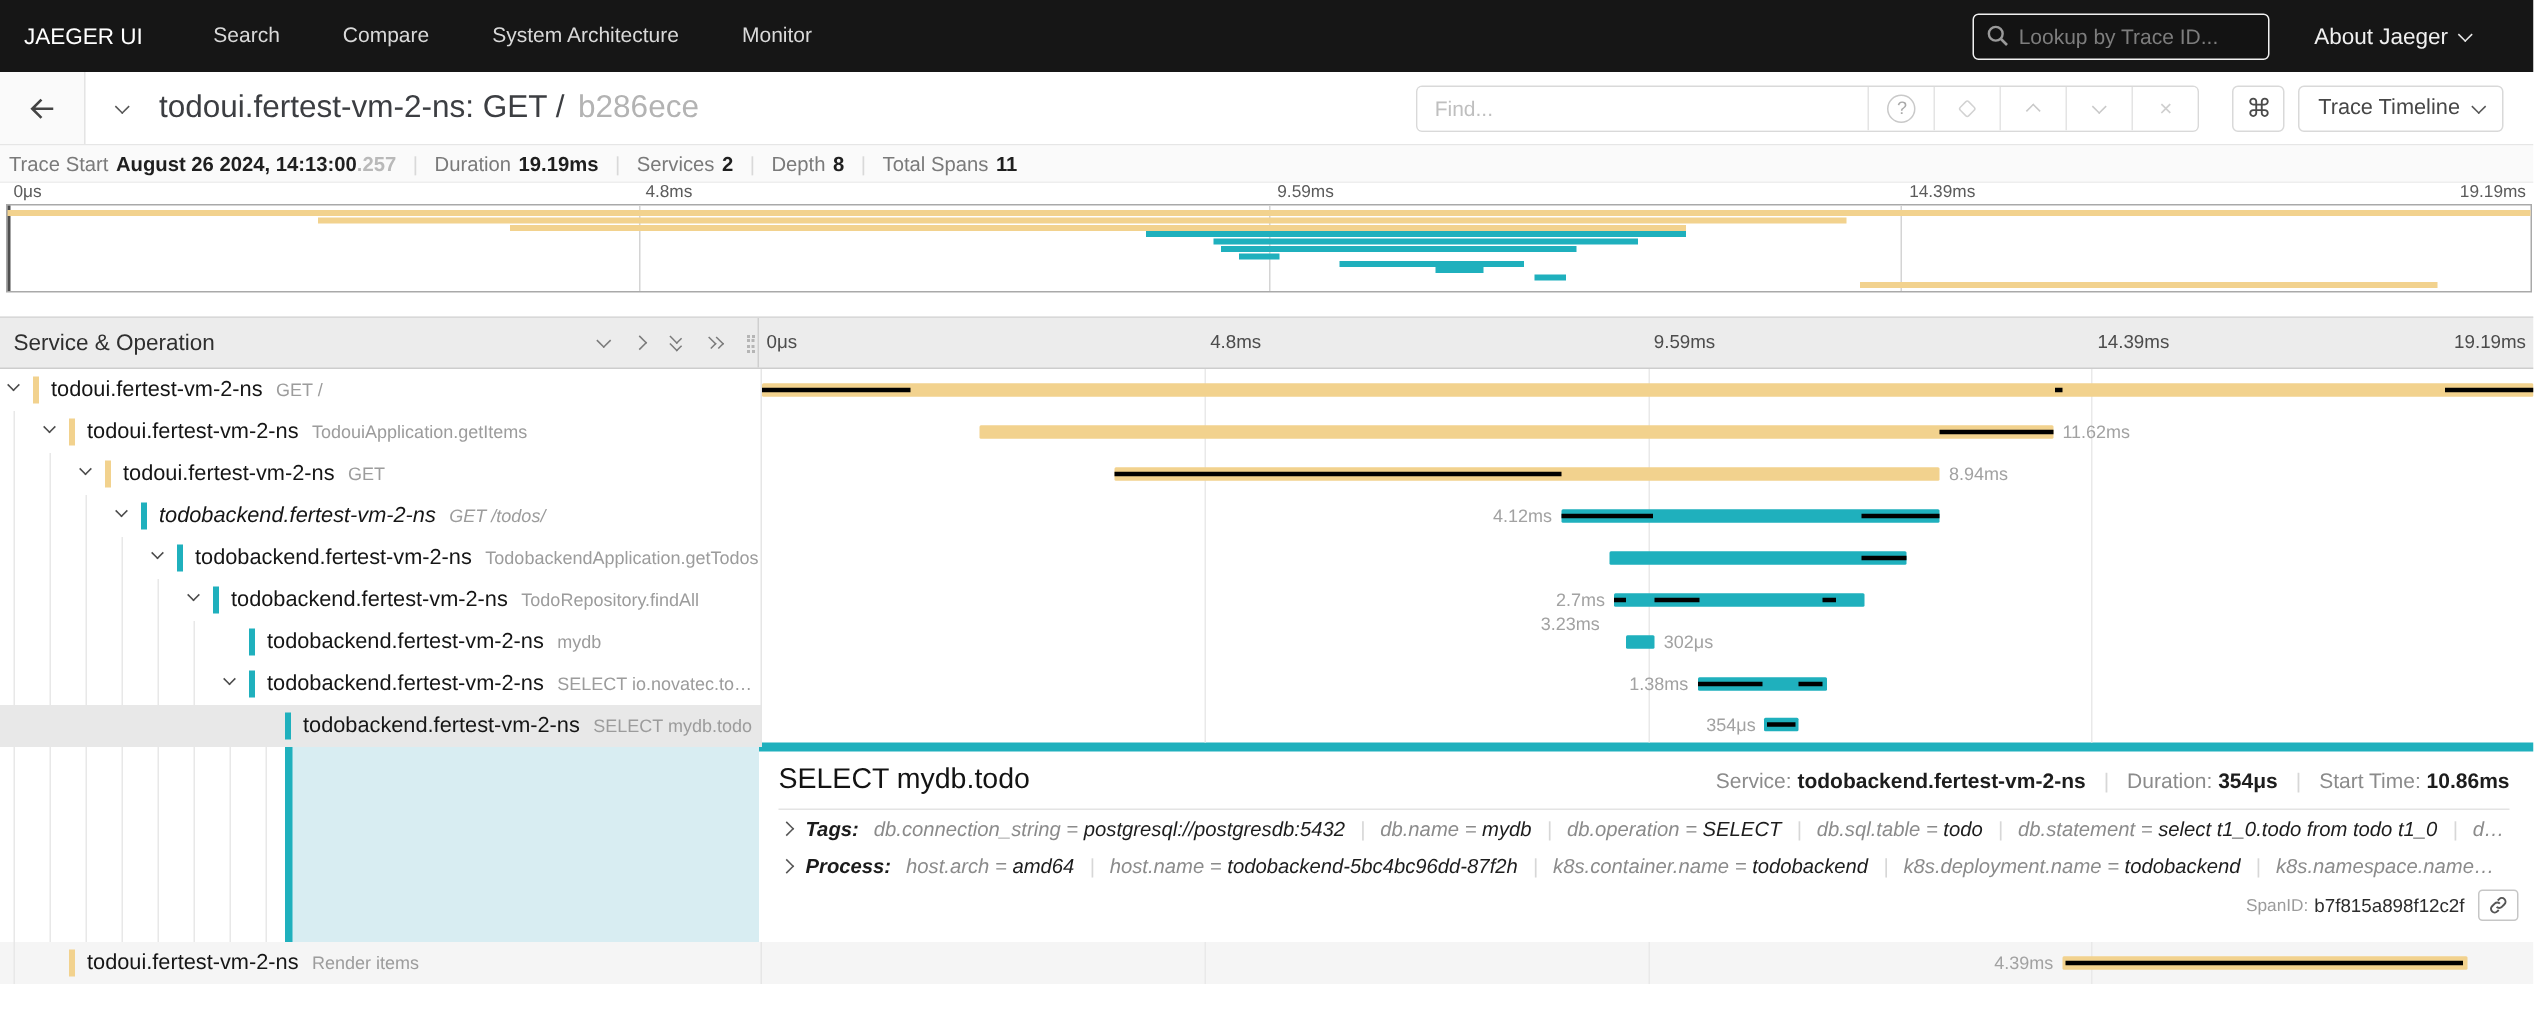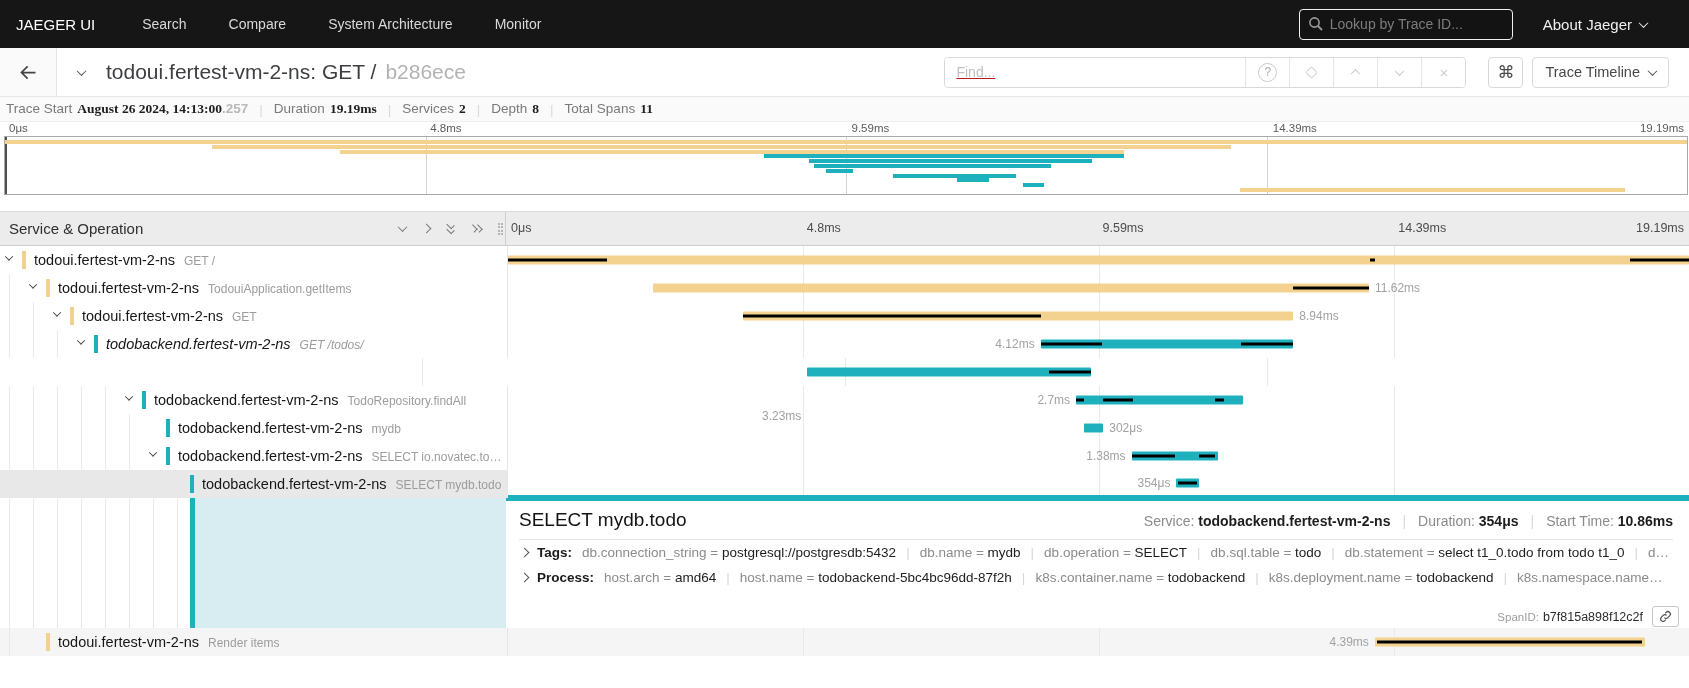--- a/index.html
+++ b/index.html
@@ -5,21 +5,21 @@
   * { margin:0; padding:0; box-sizing:border-box; }
   html,body { width:1689px; height:688px; overflow:hidden; background:#fff;
     font-family:"Liberation Sans", sans-serif; }
   i { font-style:normal; }
 
   
   .nav { height:48px; background:var(--c-nav_bg); display:flex; align-items:center; color:#e8e8e8; }
   .brand { font-size:15px; color:#fff; padding:0 26px 0 16px; font-weight:500; }
   .nav-item { font-size:14px; color:#d9d9d9; padding:0 21px; cursor:pointer; }
   .nav-right { margin-left:auto; display:flex; align-items:center; }
-  .lookup { position:relative; width:214px; height:31px; }
+  .lookup { position:relative; width:198px; height:31px; }
   .lookup input { width:100%; height:100%; background:#131313; border:1px solid #f1f1f1;
     border-radius:4px; color:#ddd; font-size:14px; padding:0 8px 0 30px; outline:none; }
   .lookup input::placeholder { color:#7d7d7d; }
   .lookup svg { position:absolute; left:9px; top:7px; }
   .about { font-size:15px; color:#f0f0f0; margin:0 42px 0 30px; display:flex; align-items:center; gap:8px; }
 
   .chev { display:inline-block; width:7px; height:7px; border-right:1.6px solid #555;
     border-bottom:1.6px solid #555; }
   .chev.down  { transform:rotate(45deg) translate(-1px,-1px); }
   .chev.right { transform:rotate(-45deg); }
@@ -28,38 +28,38 @@
 
   
   .thead { height:49px; display:flex; align-items:center; border-bottom:1px solid #e6e6e6; }
   .back-box { width:57px; height:100%; border-right:1px solid #e4e4e4; background:#fafafa;
     display:flex; align-items:center; justify-content:center; cursor:pointer; }
   .collapse-ch { margin:0 0 0 21px; cursor:pointer; }
   .ttl { font-size:21px; color:#3c3e42; margin-left:21px; white-space:nowrap; }
   .ttl .tid { color:#b3b3b3; margin-left:9px; }
   .thead-right { margin-left:auto; display:flex; align-items:center; }
   .findgrp { display:flex; height:31px; border:1px solid #d9d9d9; border-radius:4px; overflow:hidden; }
-  .findgrp input { border:none; outline:none; width:300px; font-size:14px; padding:0 11px; color:#b91c1c;text-decoration:underline; }
+  .findgrp input { border:none; outline:none; width:300px; font-size:14px; padding:0 11px; color:#b91c1c; }
   .findgrp input::placeholder { color:#bfbfbf; }
   .seg { width:44px; border-left:1px solid #e4e4e4; display:flex; align-items:center;
     justify-content:center; cursor:pointer; background:#fff; }
   .qmark { width:19px; height:19px; border:1px solid #c9c9c9; border-radius:50%; color:#a9a9a9;
     font-size:12px; display:flex; align-items:center; justify-content:center; }
   .diamond { width:9px; height:9px; border:1.4px solid #d2d2d2; transform:rotate(45deg); border-radius:2px; }
   .xmark { color:#cfcfcf; font-size:15px; }
   .cmd-btn { width:35px; height:31px; border:1px solid #d9d9d9; border-radius:4px; background:#fff;
     font-size:17px; color:#4a4a4a; margin-left:22px; cursor:pointer; }
   .view-btn { height:31px; border:1px solid #d9d9d9; border-radius:4px; background:#fff;
     font-size:14.5px; color:#474747; margin:0 20px 0 9px; padding:0 12px; display:flex;
     align-items:center; gap:9px; cursor:pointer; }
 
   
   .summary { height:25px; background:#fafafa; border-bottom:1px solid #eee; display:flex;
     align-items:center; font-size:13.5px; padding-left:6px; color:#7a7a7a; }
-  .summary b { color:#1f1f1f; font-weight:700; margin-left:5px;font-family:Liberation Serif, serif; }
+  .summary b { color:#1f1f1f; font-weight:700; margin-left:5px; }
   .summary .suffix { color:#b9b9b9; font-weight:700; }
   .ssep { color:#d9d9d9; margin:0 11px; }
 
   
   .tick-row { position:relative; height:14px; font-size:11.5px; color:#5b5b5b; }
   .tick-row .tick { position:absolute; top:0; white-space:nowrap; }
   #map-ticks { margin:0 0 0 4px; height:14px; }
   .minimap { position:relative; height:59px; margin:0 1px 0 4px; border:1px solid #a9a9a9;
     background:#fff; cursor:crosshair; }
   .minimap .grid { position:absolute; top:0; bottom:0; width:1px; background:#d4d4d4; }
@@ -108,27 +108,27 @@
   .detail-blue { position:absolute; left:190px; right:0; top:0; bottom:0;
     background:var(--c-detailbg); border-left:5px solid var(--c-teal); }
   .detail-main { flex:1; border-top:3px solid var(--c-teal); padding:8px 16px 0 13px; position:relative; }
   .detail-head { display:flex; align-items:baseline; padding-bottom:8px; }
   .detail-title { font-size:19px; font-weight:400; color:#131313; }
   .detail-meta { margin-left:auto; font-size:14px; color:#8b8b8b; white-space:nowrap; }
   .detail-meta b { color:#1d1d1d; }
   .meta-sep { color:#d7d7d7; margin:0 12px; }
   .detail-divider { border-bottom:1px solid #e4e4e4; }
   .kv-line { height:25px; line-height:25px; font-size:13.5px; white-space:nowrap; overflow:hidden;
-    display:flex; align-items:center; cursor:pointer; }
+    display:flex; align-items:center; cursor:pointer;font-style:italic; }
   .kv-line .chev { margin:0 9px 0 2px; flex:none; }
   .kv-title { font-weight:700; color:#1b1b1b; margin-right:10px; }
   .kv-key, .kv-eq { color:#8b8b8b; }
   .kv-val { color:#1d1d1d; }
   .kv-sep { color:#d7d7d7; margin:0 10px; }
-  .spanid-row { position:absolute; right:10px; bottom:1px; display:flex; align-items:center; }
+  .spanid-row { position:absolute; right:10px; bottom:14px; display:flex; align-items:center; }
   .spanid-label { font-size:11.5px; color:#9c9c9c; margin-right:4px; }
   .spanid-value { font-size:12.5px; color:#2c2c2c; }
   .link-btn { width:27px; height:21px; border:1px solid #c6c6c6; border-radius:3px; background:#fff;
     margin-left:9px; display:flex; align-items:center; justify-content:center; cursor:pointer; }
 </style>
 </head>
 <body>
 
 <div class="nav">
   <span class="brand">JAEGER UI</span>
@@ -312,20 +312,29 @@
         <i class="grid" style="left: 25%;"></i>
         <i class="grid" style="left: 50%;"></i>
         <i class="grid" style="left: 75%;"></i>
         <div class="bar" style="left: 45.1%; width: 21.4%; background: rgb(31, 176, 189);"></div>
         <i class="crit" style="left: 45.1%; width: 5.2%;"></i>
         <i class="crit" style="left: 62.1%; width: 4.4%;"></i>
         <span class="dur" style="right: calc(54.9% + 6px); margin-left: 20px;">4.12ms</span>
       </div>
     </div>
     <div class="span-row">
+      <div class="name-cell">
+        <i class="guide" style="left: 9px;"></i>
+        <i class="guide" style="left: 33px;"></i>
+        <i class="guide" style="left: 57px;"></i>
+        <i class="guide" style="left: 81px;"></i>
+        <span class="chev down tree-chev" style="left: 102px;"></span>
+        <i class="accent" style="left: 118px; background: rgb(31, 176, 189);"></i>
+        <div class="name-text" style="padding-left: 130px;"><span class="svc">todobackend.fertest-vm-2-ns</span><span class="op">TodobackendApplication.getTodos</span></div>
+      </div>
       <div class="tl-cell">
         <i class="grid" style="left: 25%;"></i>
         <i class="grid" style="left: 50%;"></i>
         <i class="grid" style="left: 75%;"></i>
         <div class="bar" style="left: 47.8%; width: 16.8%; background: rgb(31, 176, 189);"></div>
         <i class="crit" style="left: 62.1%; width: 2.5%;"></i>
         <span class="dur" style="right: calc(52.2% + 6px); margin-top: 44px;">3.23ms</span>
       </div>
     </div>
     <div class="span-row">

